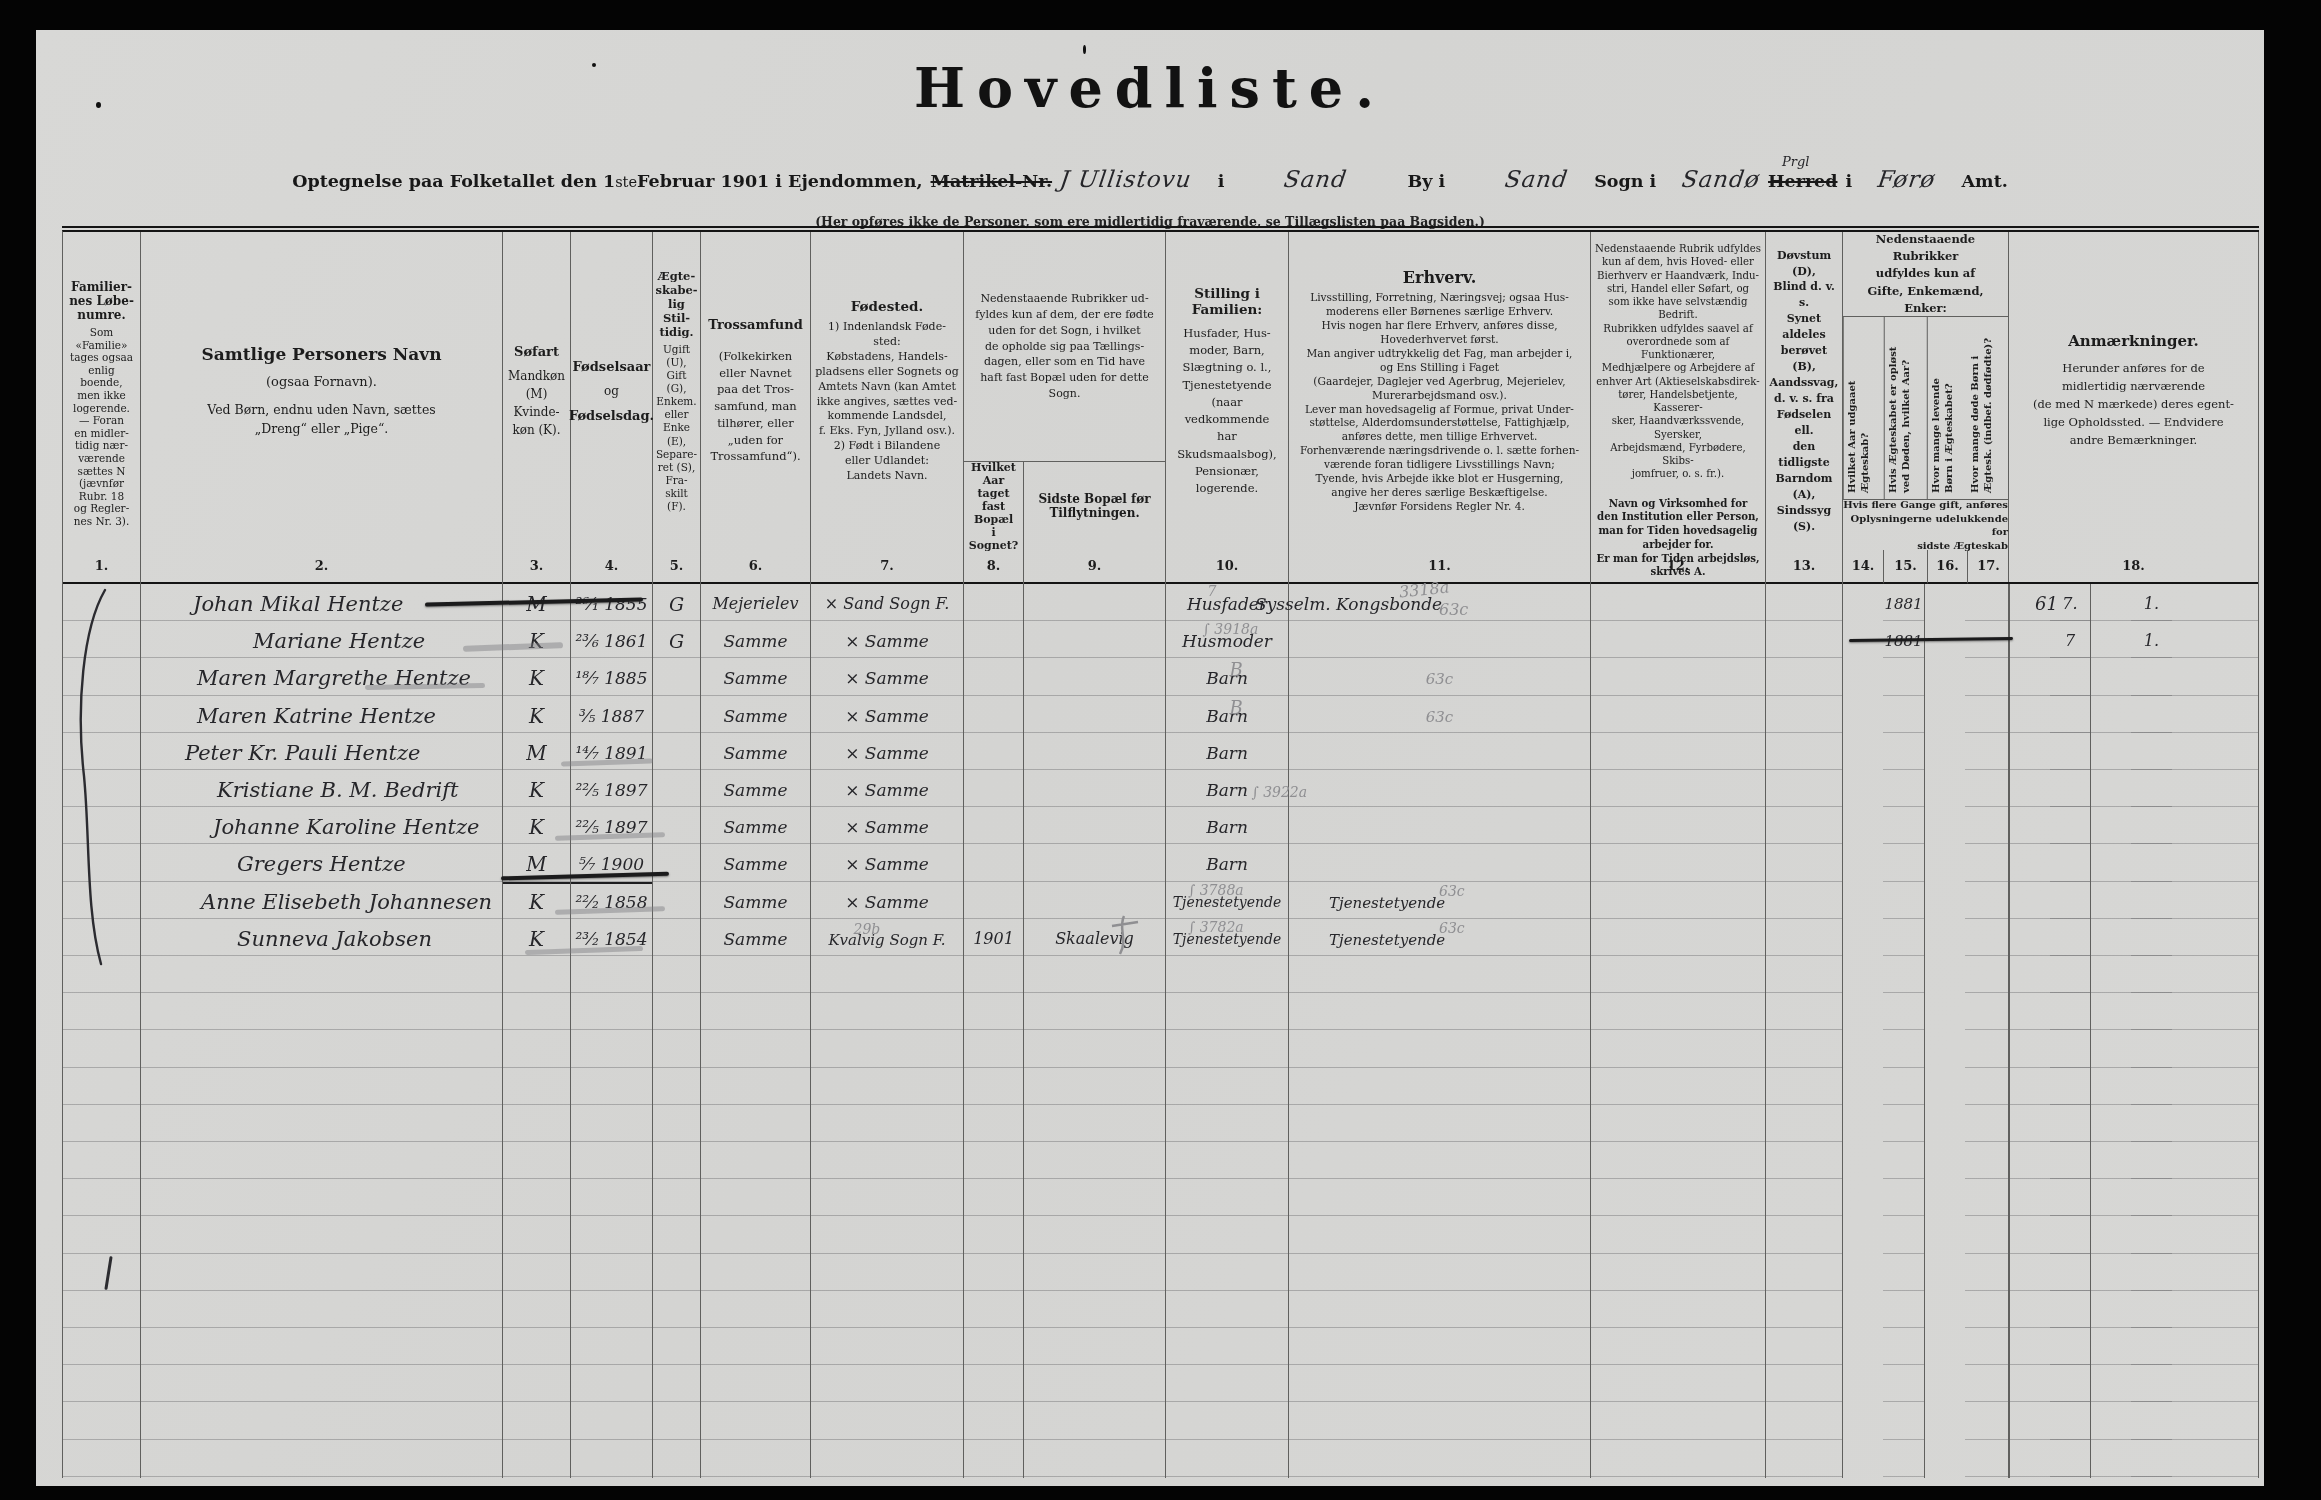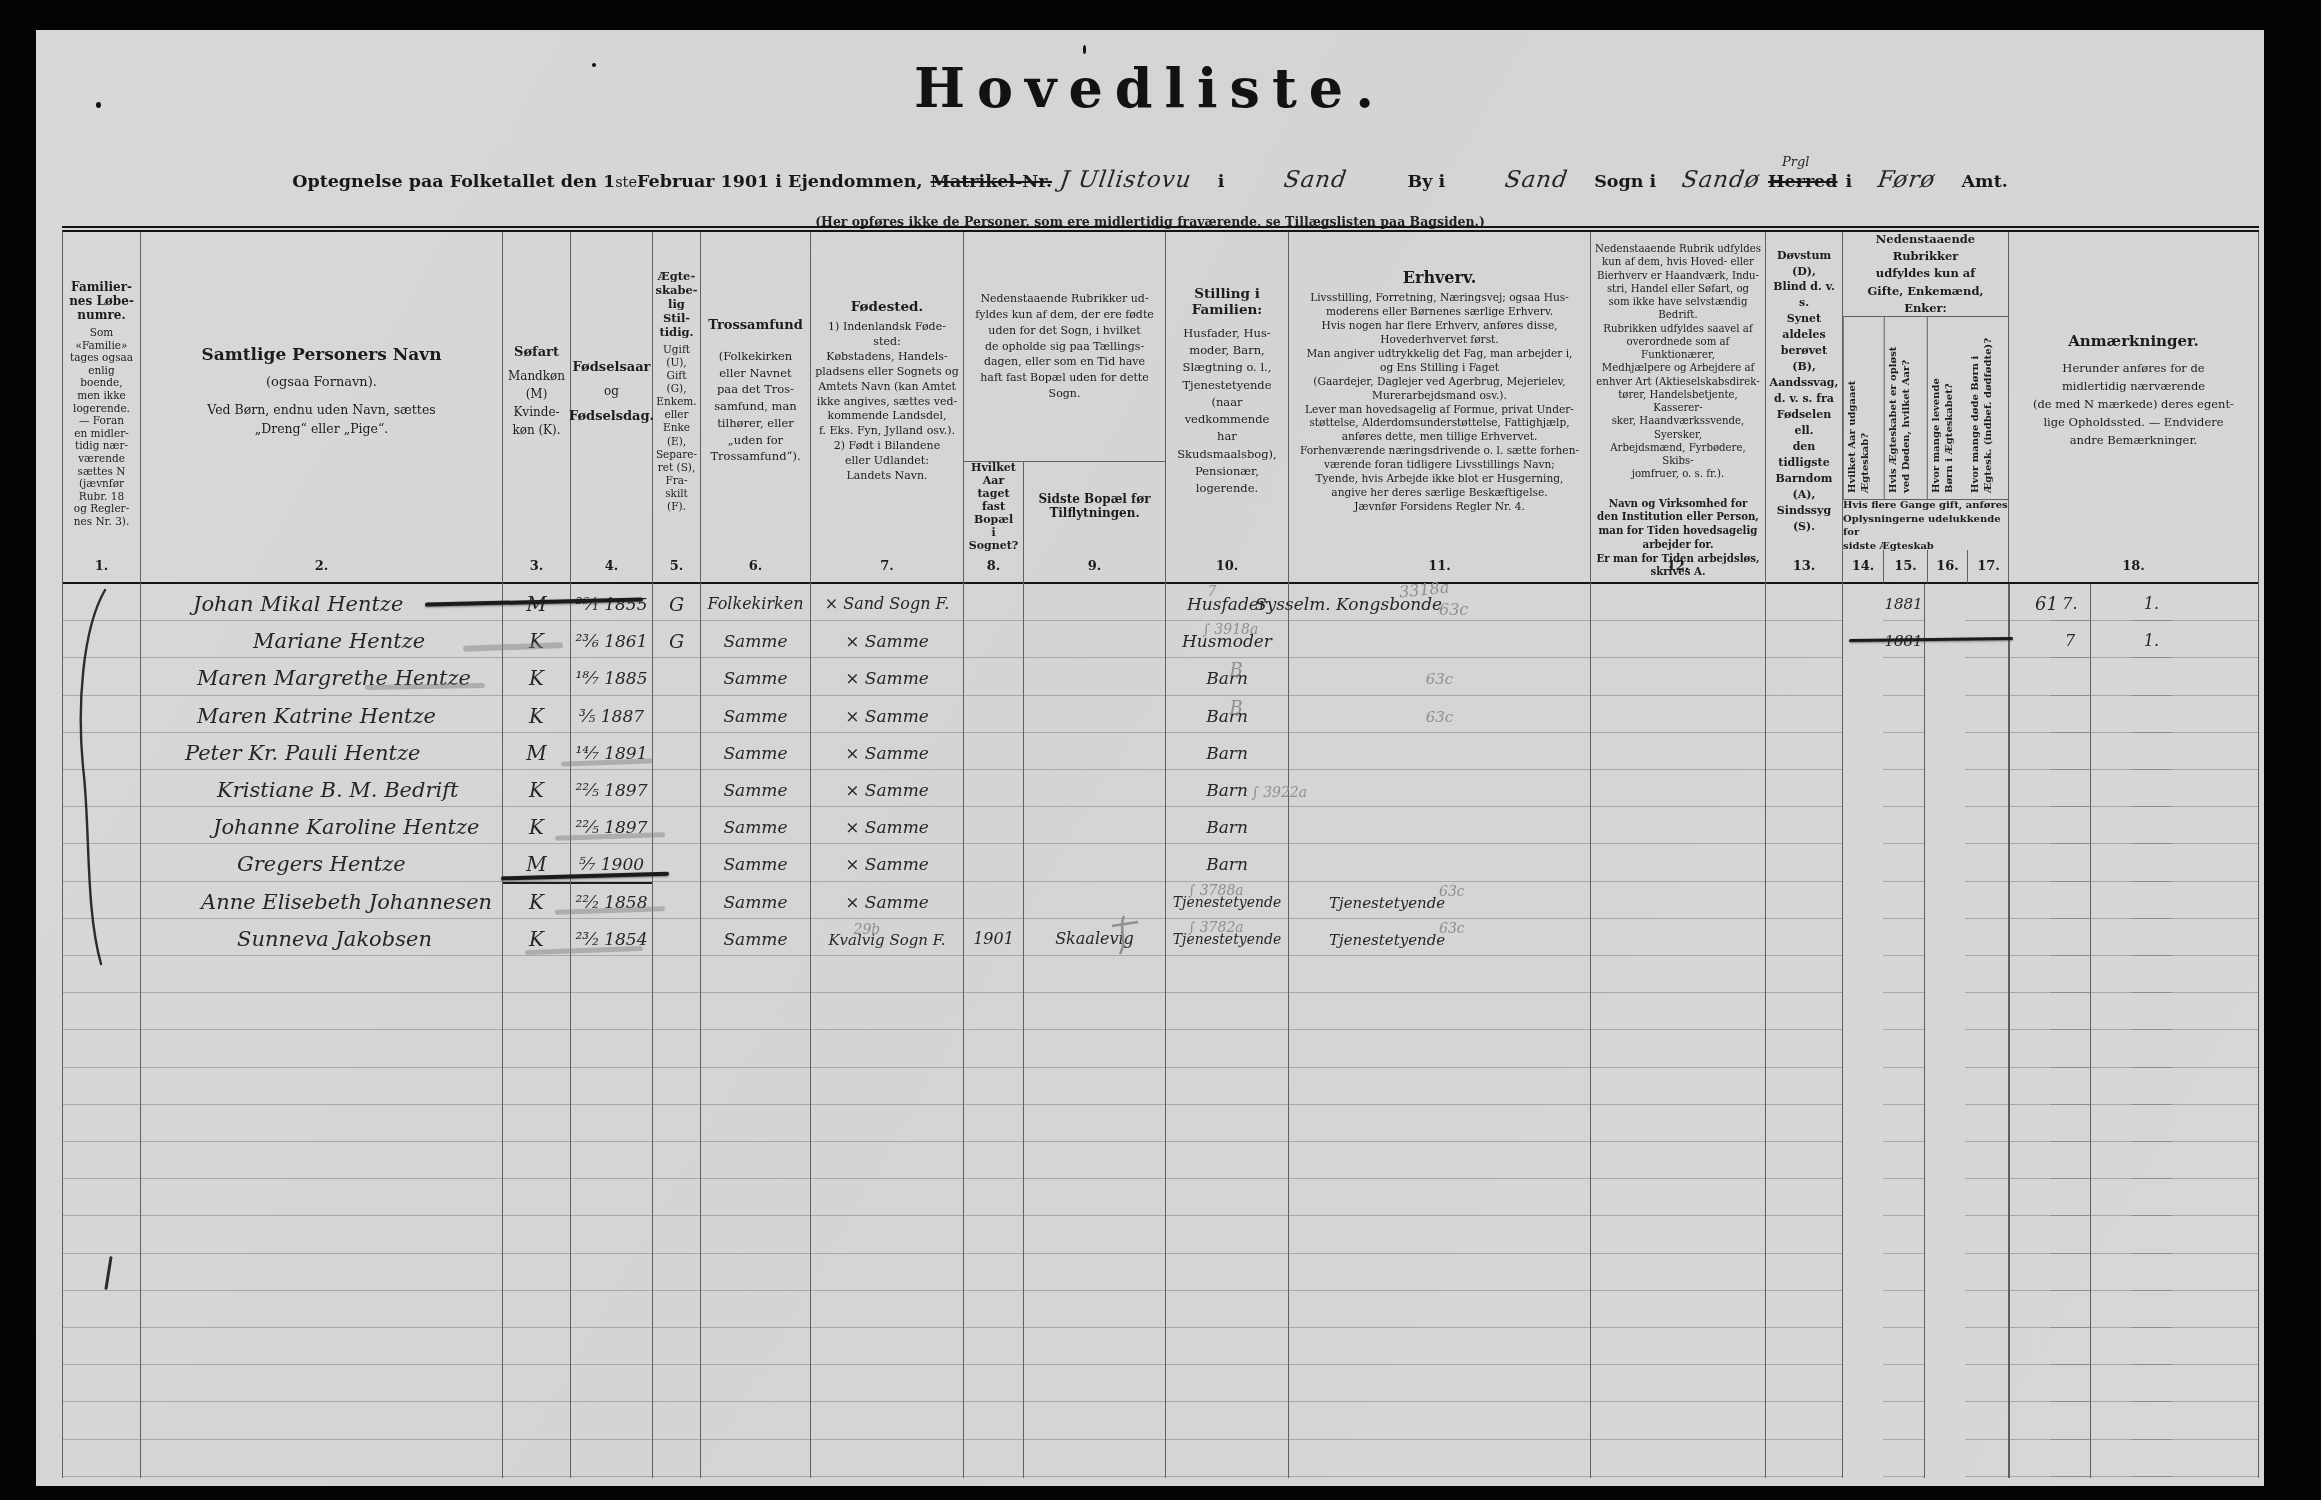--- a/index.html
+++ b/index.html
@@ -51,21 +51,21 @@
   .hd2{height:88px;box-sizing:border-box;display:flex;align-items:center;justify-content:center;
        text-align:center;font-size:11px;white-space:pre-line;font-weight:700;padding:2px;}
   
   .g17note{height:85px;box-sizing:border-box;border-bottom:1px solid #60605e;display:flex;
            align-items:center;justify-content:center;text-align:center;font-size:11.5px;
            font-weight:700;white-space:pre-line;line-height:1.5;padding:2px;}
   .vrow{display:flex;height:182px;box-sizing:border-box;}
   .vt{writing-mode:vertical-rl;transform:rotate(180deg);font-size:10px;line-height:1.3;
       padding:6px 1px;box-sizing:border-box;white-space:pre-line;text-align:left;font-weight:600;}
   .g17foot{height:51px;box-sizing:border-box;border-top:1px solid #60605e;display:flex;
-           align-items:center;justify-content:center;text-align:left;font-size:10px;
+           align-items:center;justify-content:center;text-align:right;font-size:10px;
            font-weight:700;white-space:pre-line;line-height:1.35;}
   .nrow{display:flex;height:34px;flex:none;}
   .nrow .num{flex:none;height:34px;}
   .brow{display:flex;flex:1;}
   .brow .bd{flex:none;margin-left:40px;}
   
   .ov{position:absolute;border-radius:2px;}
   .ink{background:#1b1b1c;box-shadow:0 1px 2px rgba(30,30,30,.5);}
   .smear{background:rgba(125,125,128,.45);border-radius:3px;}
   .brace-svg{position:absolute;left:10px;top:2px;}
@@ -236,21 +236,21 @@
         <div class="b" style="font-size:11.5px;margin-top:16px;line-height:1.45">(Folkekirken
 eller Navnet
 paa det Tros-
 samfund, man
 tilhører, eller
 „uden for
 Trossamfund“).</div>
       </div>
       <div class="num">6.</div>
       <div class="bd">
-        <div class="e r1 hw" style="font-size:16px">Folkekirken</div>
+        <div class="e r1 hw" style="font-size:16px">Mejerielev</div>
         <div class="e r2 hw">Samme</div>
         <div class="e r3 hw">Samme</div>
         <div class="e r4 hw">Samme</div>
         <div class="e r5 hw">Samme</div>
         <div class="e r6 hw">Samme</div>
         <div class="e r7 hw">Samme</div>
         <div class="e r8 hw">Samme</div>
         <div class="e r9 hw">Samme</div>
         <div class="e r10 hw">Samme</div>
       </div>

